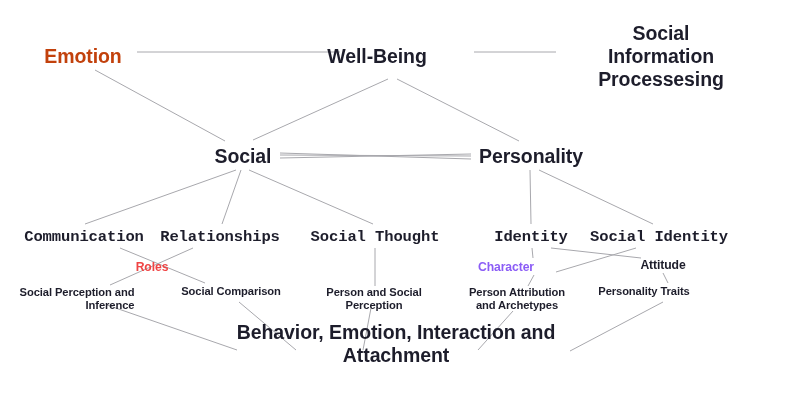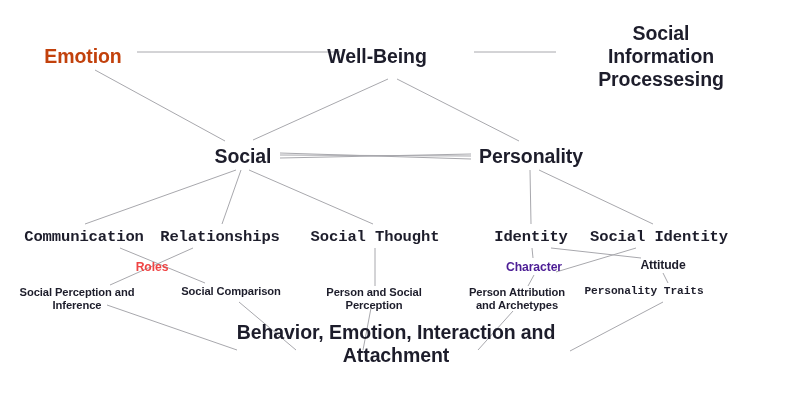--- a/index.html
+++ b/index.html
@@ -78,25 +78,25 @@
       <div class="node lvl-1" style="left: 661px; top: 56px; color: rgb(29, 29, 43);">Social Information
 Processesing</div>
       <div class="node lvl-2" style="left: 243px; top: 156px; color: rgb(29, 29, 43);">Social</div>
       <div class="node lvl-2" style="left: 531px; top: 156px; color: rgb(29, 29, 43);">Personality</div>
       <div class="node lvl-3" style="left: 84px; top: 237px; color: rgb(29, 29, 43);">Communication</div>
       <div class="node lvl-3" style="left: 220px; top: 237px; color: rgb(29, 29, 43);">Relationships</div>
       <div class="node lvl-3" style="left: 375px; top: 237px; color: rgb(29, 29, 43);">Social Thought</div>
       <div class="node lvl-3" style="left: 531px; top: 237px; color: rgb(29, 29, 43);">Identity</div>
       <div class="node lvl-3" style="left: 659px; top: 237px; color: rgb(29, 29, 43);">Social Identity</div>
       <div class="node lvl-4" style="left: 152px; top: 267px; color: #ef4444;">Roles</div>
-      <div class="node lvl-4" style="left: 534px; top: 267px; color: #4c1d95; text-align: center;">Character</div>
+      <div class="node lvl-4" style="left: 506px; top: 267px; color: #8b5cf6; text-align: center;">Character</div>
       <div class="node lvl-4" style="left: 663px; top: 265px; color: rgb(29, 29, 43);">Attitude</div>
-      <div class="node lvl-5" style="left: 77px; top: 299px; color: rgb(29, 29, 43);">Social Perception and
+      <div class="node lvl-5" style="left: 77px; top: 299px; color: rgb(29, 29, 43); text-align: right;">Social Perception and
 Inference</div>
       <div class="node lvl-5" style="left: 231px; top: 292px; color: rgb(29, 29, 43);">Social Comparison</div>
       <div class="node lvl-5" style="left: 374px; top: 299px; color: rgb(29, 29, 43);">Person and Social
 Perception</div>
       <div class="node lvl-5" style="left: 517px; top: 299px; color: rgb(29, 29, 43);">Person Attribution
 and Archetypes</div>
-      <div class="node lvl-5" style="left: 644px; top: 292px; color: rgb(29, 29, 43); font-family: Liberation Mono, monospace;">Personality Traits</div>
+      <div class="node lvl-5" style="left: 644px; top: 292px; color: rgb(29, 29, 43);">Personality Traits</div>
       <div class="node lvl-6" style="left: 396px; top: 344px; color: rgb(29, 29, 43);">Behavior, Emotion, Interaction and Attachment</div>
     </div>
 </div>
 
 </body></html>

